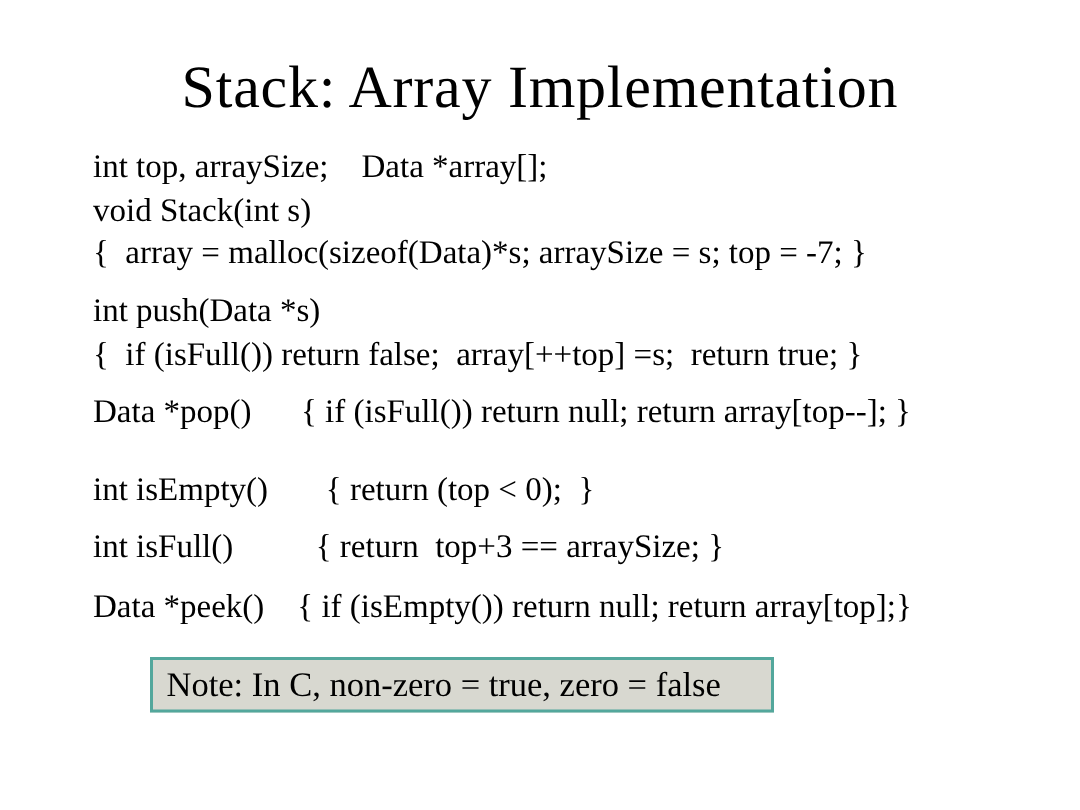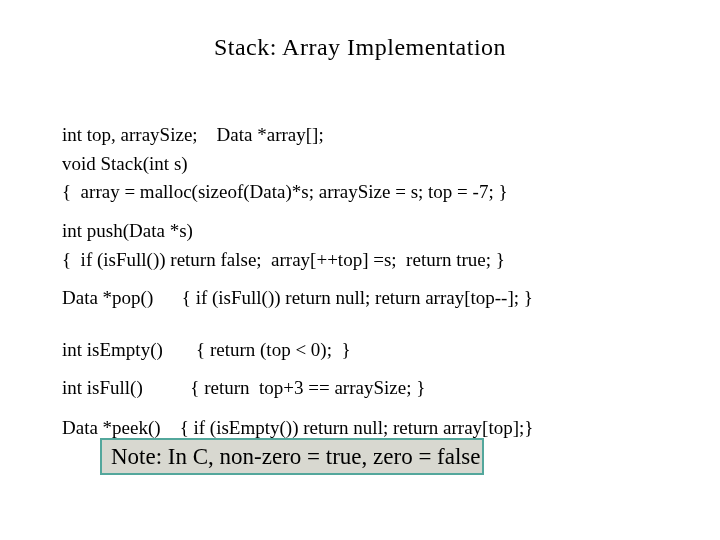--- a/index.html
+++ b/index.html
@@ -16,48 +16,47 @@
     font-family: "Liberation Serif", "DejaVu Serif", serif;
     overflow: hidden;
   }
   .title {
     position: absolute;
     top: 34px;
     left: 0;
     width: 100%;
     margin: 0;
     text-align: center;
-    font-size: 24px;
+    font-size: 40px;
     font-weight: normal;
     letter-spacing: 0.5px;
     color: var(--text, #000000);
   }
   .code-line {
     position: absolute;
     left: 62px;
-    font-size: 19px;
+    font-size: 22px;
     line-height: 22px;
     white-space: pre;
     color: var(--text, #000000);
-    margin-top: 24px;
   }
   .ln0 { top: 100px; }
   .ln1 { top: 129px; }
   .ln2 { top: 157px; }
   .ln3 { top: 196px; }
   .ln4 { top: 225px; }
   .ln5 { top: 263px; }
   .ln6 { top: 315px; text-align: center; }
   .ln7 { top: 353px; }
   .ln8 { top: 393px; }
   .note-box {
     position: absolute;
     left: 100px;
     top: 438px;
-    width: 384px;
+    width: 416px;
     height: 37px;
     box-sizing: border-box;
     border: 2px solid var(--note-border, #53a79c);
     background: var(--note-fill, #d8d8d0);
     display: flex;
     align-items: center;
     padding-left: 9px;
   }
   .note-text {
     font-size: 23px;

